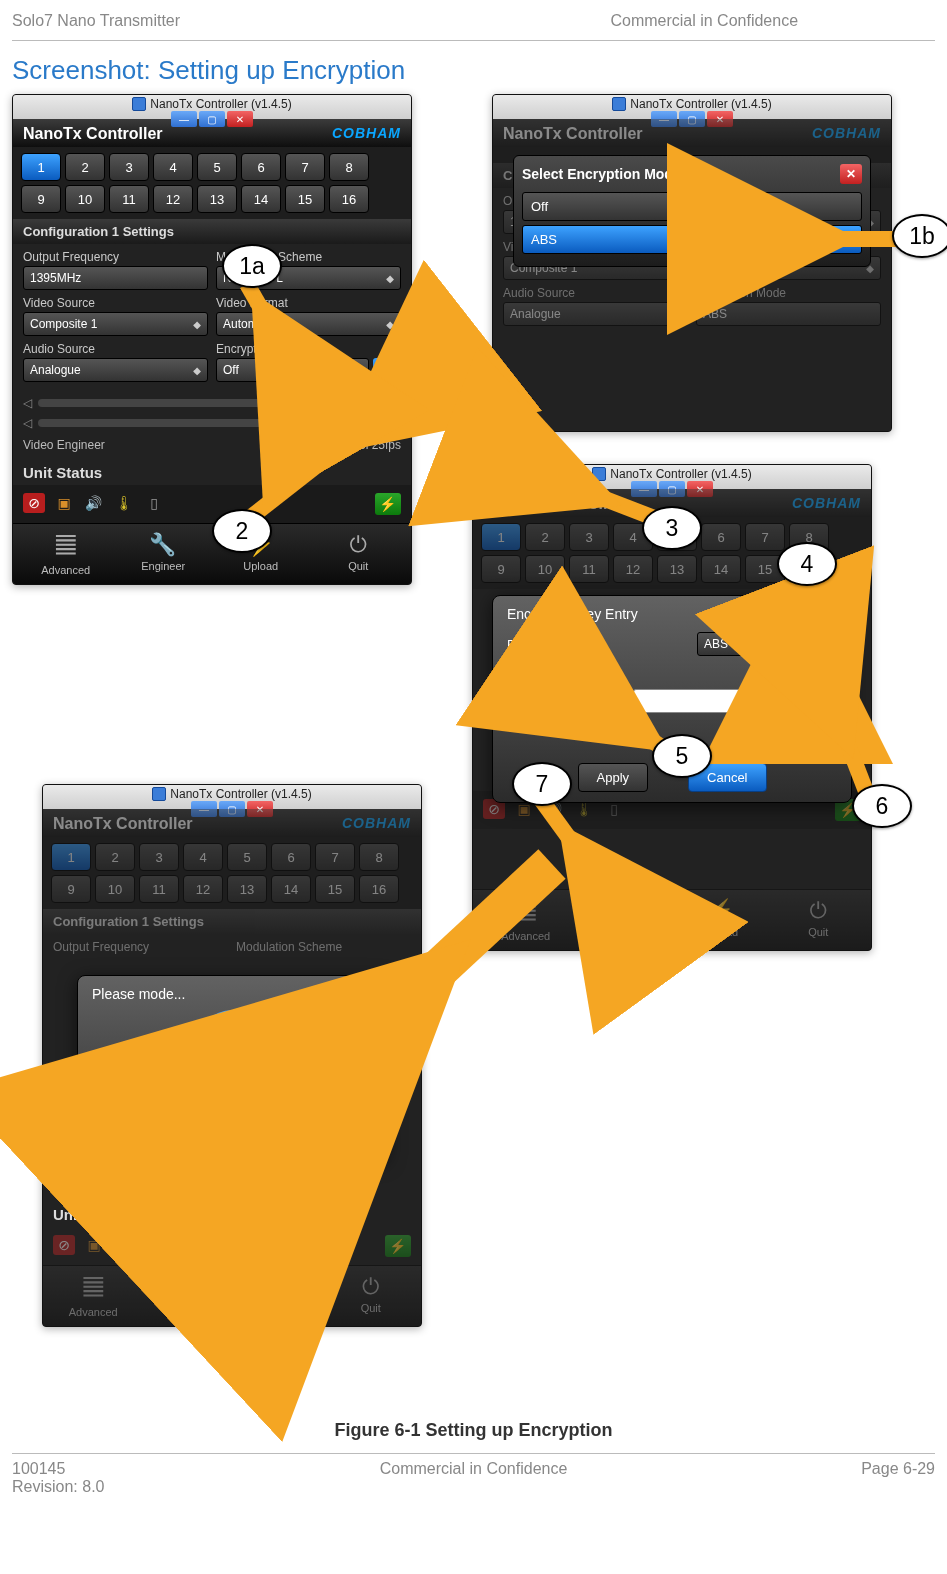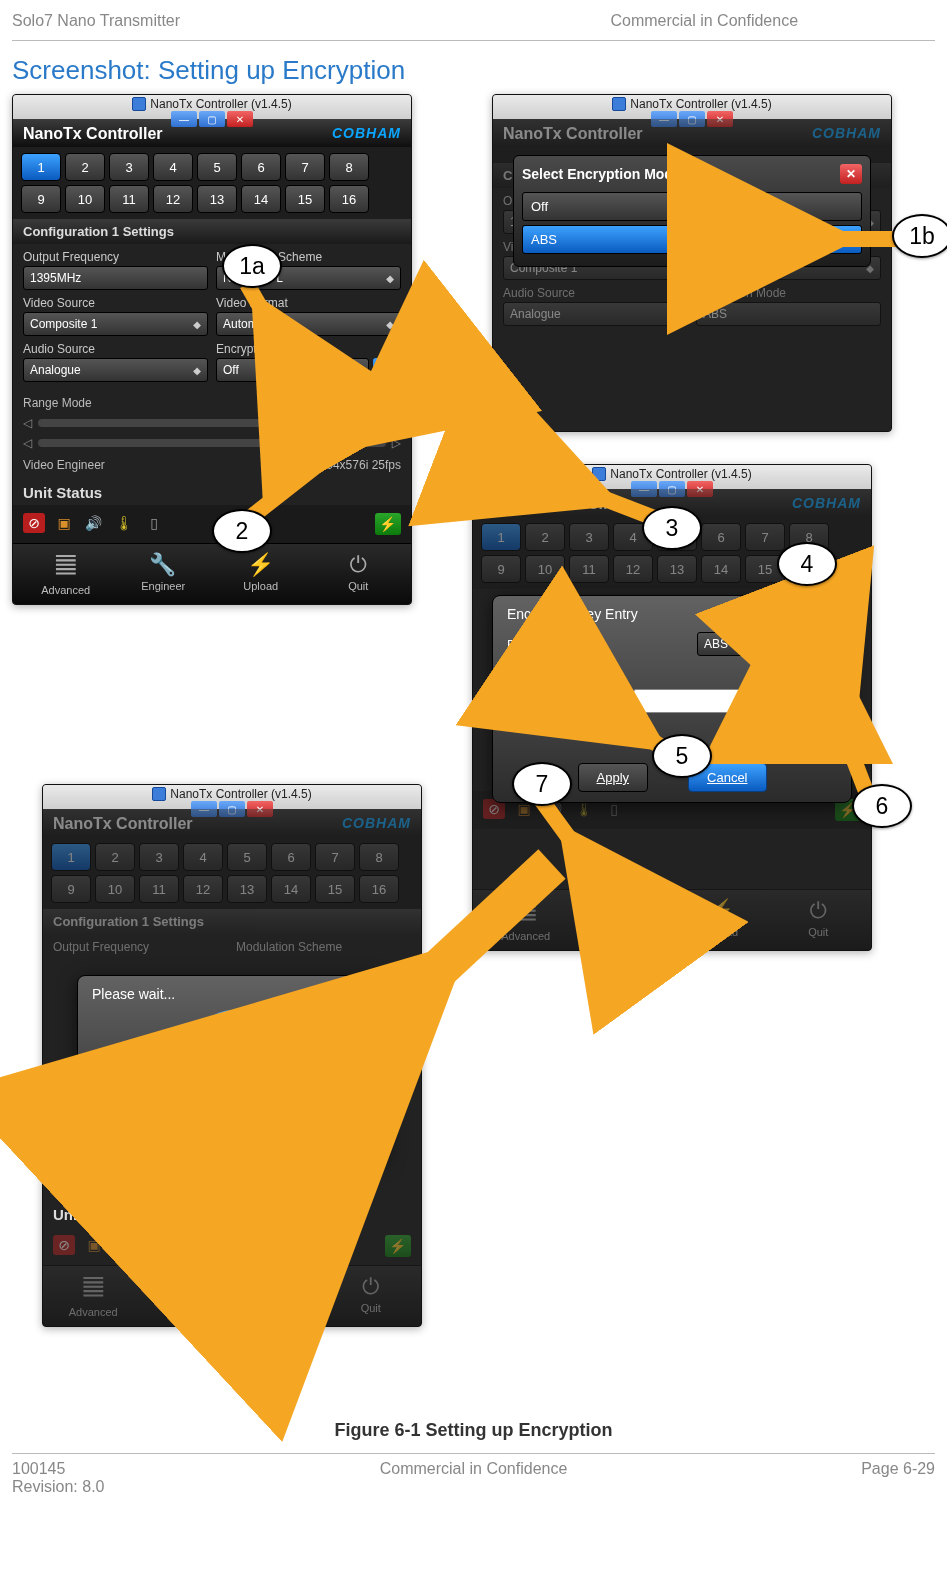--- a/index.html
+++ b/index.html
@@ -53,21 +53,21 @@
   .tbtn { text-align:center; color:#bdbdbd; font-size:11px; width:25%; }
   .tbtn .tico { font-size:22px; color:#aaa; display:block; margin-bottom:2px;}
   .popup { background: linear-gradient(#4a4a4a,#1c1c1c); border:1px solid #000; border-radius:6px; padding:8px; color:#ddd; font-size:13px; }
   .pop-hdr { display:flex; justify-content:space-between; align-items:center; font-size:14px; color:#fff; font-weight:bold; margin-bottom:8px;}
   .pop-close { width:22px; height:20px; background:linear-gradient(#f36464,#c22020); border-radius:3px; display:flex; align-items:center; justify-content:center; color:#fff; font-size:12px;}
   .pop-opt { background:linear-gradient(#555,#333); border:1px solid #000; border-radius:3px; padding:6px 8px; margin-bottom:4px; color:#fff; font-size:13px;}
   .pop-opt.sel { background:linear-gradient(#3da2ff,#0a5bbf);}
   .modal { position:absolute; left:50%; transform:translateX(-50%); background: linear-gradient(#626262,#2b2b2b); border:1px solid #000; border-radius:8px; box-shadow:0 4px 18px rgba(0,0,0,.6); color:#fff; }
   .modal .modal-body { padding:10px 14px; }
   .txtinput { background:#fff; color:#111; border:1px solid #888; border-radius:3px; height:24px; padding:0 6px; font-size:13px; width:120px;}
-  .btn { background:linear-gradient(#3da2ff,#0a5bbf); color:#fff; border:1px solid #083f85; border-radius:4px; padding:6px 18px; font-size:13px; display:inline-block;text-decoration:underline;}
+  .btn { background:linear-gradient(#3da2ff,#0a5bbf); color:#fff; border:1px solid #083f85; border-radius:4px; padding:6px 18px; font-size:13px; display:inline-block;}
   .btn.grey { background:linear-gradient(#555,#333); border:1px solid #000;}
   .dim .nbtn, .dim .dd, .dim .flabel, .dim .sect-lbl, .dim .slider-row, .dim .vq, .dim .status, .dim .toolbar, .dim .subhdr { opacity:.45; }
   .callout { position:absolute; width:60px; height:44px; background:#fff; border:2px solid #000; border-radius:50%; display:flex; align-items:center; justify-content:center; font-size:23px; font-weight:400; color:#000; z-index:50; box-shadow:0 1px 3px rgba(0,0,0,.4);}
   .arrow-svg { position:absolute; z-index:40; overflow:visible; }
   .unit-status-lbl { color:#ddd; font-size:15px; font-weight:bold; padding:8px 10px 4px; background:#222;}
   .spinner { width:70px; height:70px; border:6px solid rgba(255,255,255,.15); border-top-color:#3da2ff; border-radius:50%; margin:8px auto;}
 </style>
 </head>
 <body>
 
@@ -165,24 +165,20 @@
                   <span class="chev">◆</span>
                 </div>
               <div class="key-btn">
                   <span style="color:#fff;font-size:14px;">⚿</span>
                 </div>
             </div>
           </div>
         </div>
       </div>
       <div class="slider-row">
-        <span>Range Mode</span>
-        <span style="margin-left:auto">Custom</span>
-      </div>
-      <div class="slider-row">
         <span class="tri">◁</span>
         <div class="slider-track"></div>
         <span class="tri">▷</span>
       </div>
       <div class="slider-row">
         <span class="tri">◁</span>
         <div class="slider-track"></div>
         <span class="tri">▷</span>
       </div>
       <div class="vq">
@@ -418,21 +414,21 @@
       </div>
       <div class="toolbar">
         <div class="tbtn"><span class="tico">𝍤</span><span>Advanced</span></div>
         <div class="tbtn"><span class="tico">🔧</span><span>Engineer</span></div>
         <div class="tbtn"><span class="tico">⚡</span><span>Upload</span></div>
         <div class="tbtn"><span class="tico">⏻</span><span>Quit</span></div>
       </div>
 
       <div class="modal" style="top:190px; width:310px; opacity:1;">
         <div class="modal-body" style="text-align:center;">
-          <div style="text-align:left;font-size:14px;">Please wait...</div>
+          <div style="text-align:left;font-size:14px;">Please mode...</div>
           <div class="spinner"></div>
           <div style="font-size:15px;margin:6px 0 14px;">Setting Encryption keys</div>
           <span class="btn">Cancel</span>
         </div>
       </div>
     </div>
 
     <svg class="arrow-svg" style="left:0;top:0;" width="920" height="1320">
       <defs>
           <marker id="ah" markerWidth="12" markerHeight="12" refX="2" refY="6" orient="auto">

